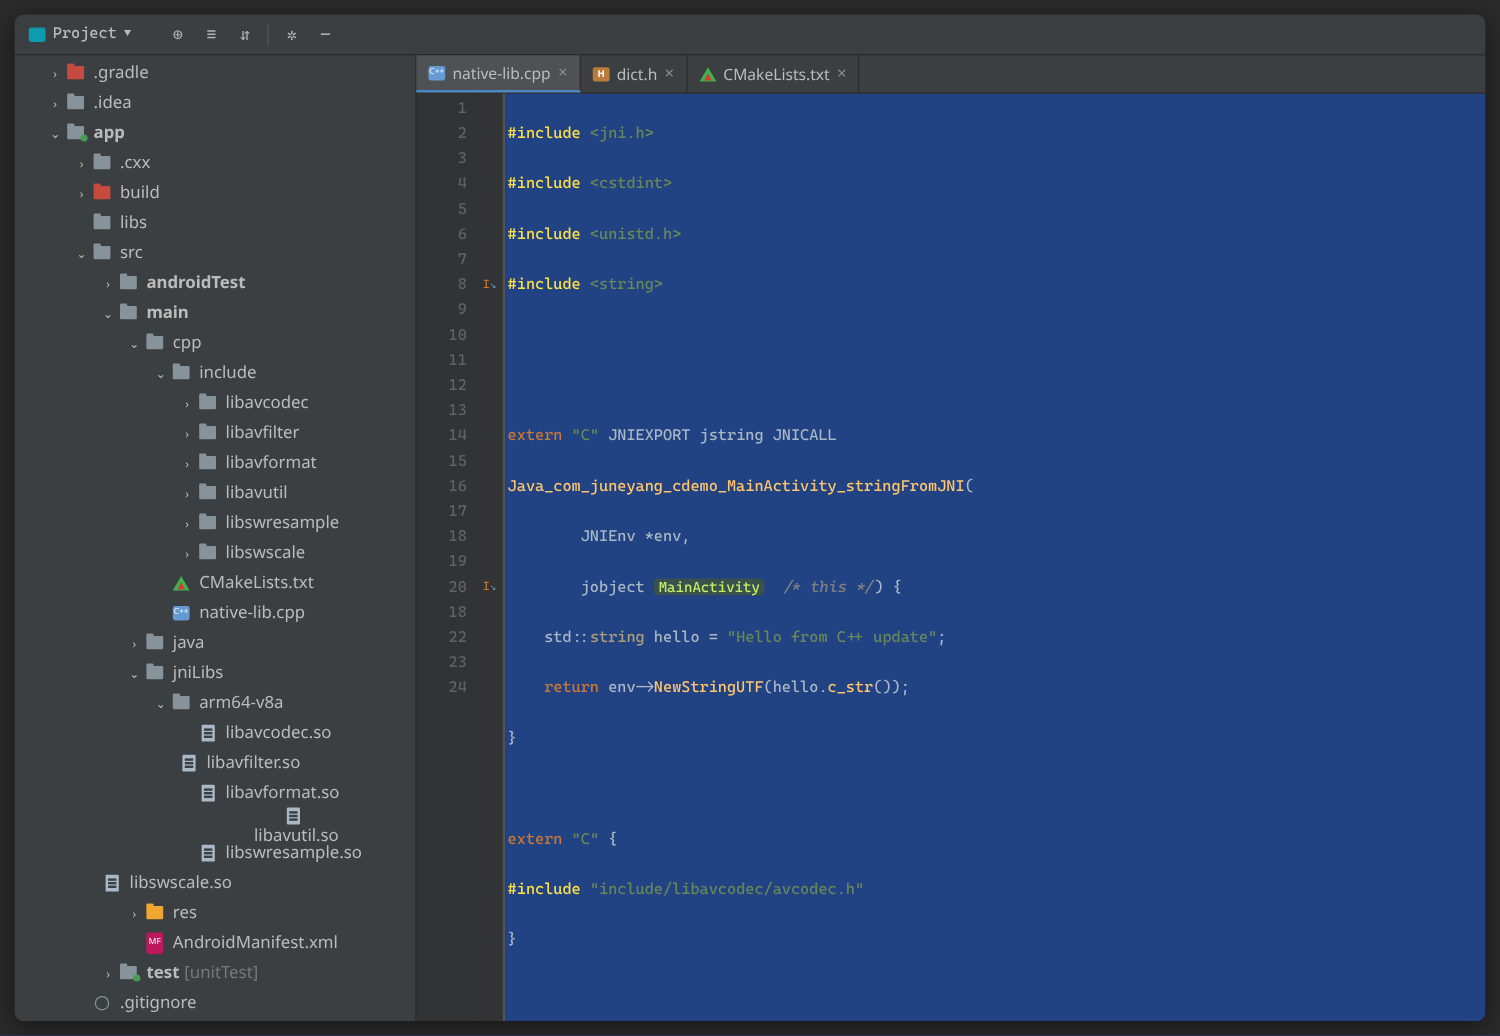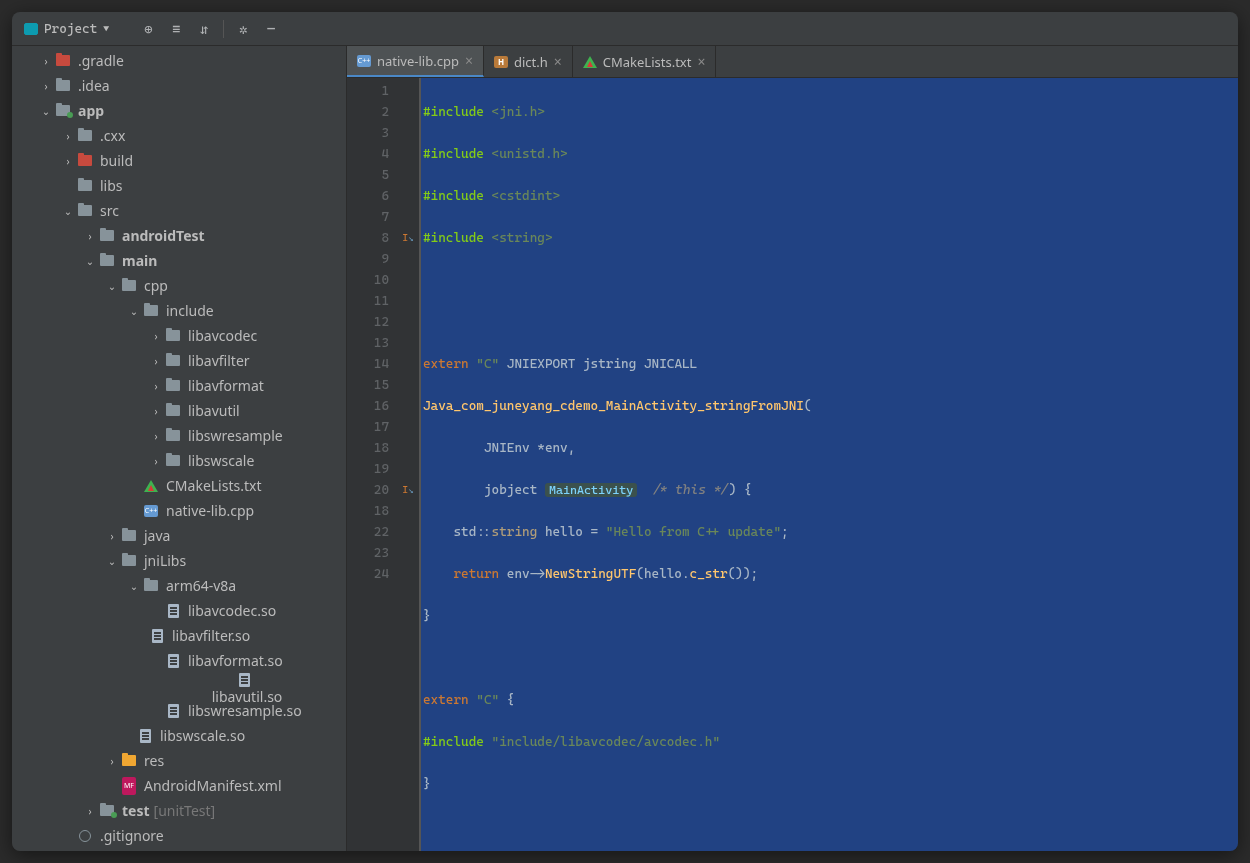--- a/index.html
+++ b/index.html
@@ -277,30 +277,30 @@
   font-size: 13px;
   line-height: 21px;
   padding-top: 2px;
   padding-left: 2px;
   white-space: pre;
   position: relative;
 }
 .code-line { height: 21px; }
 
 .tok-kw { color: #cc7832; }
-.tok-pp { color: #84cc16; }
+.tok-pp { color: #fde047; }
 .tok-inc { color: #6a8759; }
 .tok-str { color: #6a8759; }
 .tok-cmt { color: #808080; font-style: italic; }
 .tok-fn { color: #ffc66d; }
 .tok-id { color: #a9b7c6; }
 .tok-ns { color: #b09d79; }
 .tok-param-hint {
   background: #3b514d;
-  color: #7dd3fc;
+  color: #bef264;
   padding: 0 4px;
   border-radius: 3px;
   font-size: 12px;
 }
 </style>
 </head>
 <body>
 
 <div class="window">
   <div class="toolbar">
@@ -502,21 +502,21 @@
           </span>
           <span class="label">libavutil.so</span>
         </div>
         <div class="tree-row" style="padding-left: 136px;">
           <span class="arrow"></span>
           <span class="ficon">
             <span class="file-icon so"></span>
           </span>
           <span class="label">libswresample.so</span>
         </div>
-        <div class="tree-row" style="padding-left: 108px; text-align: right;">
+        <div class="tree-row" style="padding-left: 56px; text-align: right;">
           <span class="arrow"></span>
           <span class="ficon">
             <span class="file-icon so"></span>
           </span>
           <span class="label">libswscale.so</span>
         </div>
         <div class="tree-row" style="padding-left: 92px;">
           <span class="arrow">›</span>
           <span class="ficon">
             <span class="folder-closed folder-res"></span>
@@ -627,22 +627,22 @@
               <span style="color:#6897bb;font-size:9px;">↘</span>
             </div>
             <div></div>
             <div></div>
             <div></div>
             <div></div>
           </div>
         <div class="divider"></div>
         <div class="code">
 <div class="code-line"><span class="tok-pp">#include</span> <span class="tok-inc">&lt;jni.h&gt;</span></div>
+<div class="code-line"><span class="tok-pp">#include</span> <span class="tok-inc">&lt;cstdint&gt;</span></div>
 <div class="code-line"><span class="tok-pp">#include</span> <span class="tok-inc">&lt;unistd.h&gt;</span></div>
-<div class="code-line"><span class="tok-pp">#include</span> <span class="tok-inc">&lt;cstdint&gt;</span></div>
 <div class="code-line"><span class="tok-pp">#include</span> <span class="tok-inc">&lt;string&gt;</span></div>
 <div class="code-line"></div>
 <div class="code-line"></div>
 <div class="code-line"><span class="tok-kw">extern</span> <span class="tok-str">"C"</span><span class="tok-id"> JNIEXPORT jstring JNICALL</span></div>
 <div class="code-line"><span class="tok-fn">Java_com_juneyang_cdemo_MainActivity_stringFromJNI</span><span class="tok-id">(</span></div>
 <div class="code-line"><span class="tok-id">        JNIEnv *env,</span></div>
 <div class="code-line"><span class="tok-id">        jobject </span><span class="tok-param-hint">MainActivity</span><span>  </span><span class="tok-cmt">/* this */</span><span class="tok-id">) {</span></div>
 <div class="code-line"><span class="tok-id">    std::</span><span class="tok-ns">string</span><span class="tok-id"> hello = </span><span class="tok-str">"Hello from C++ update"</span><span class="tok-id">;</span></div>
 <div class="code-line"><span>    </span><span class="tok-kw">return</span><span class="tok-id"> env-&gt;</span><span class="tok-fn">NewStringUTF</span><span class="tok-id">(hello.</span><span class="tok-fn">c_str</span><span class="tok-id">());</span></div>
 <div class="code-line"><span class="tok-id">}</span></div>

